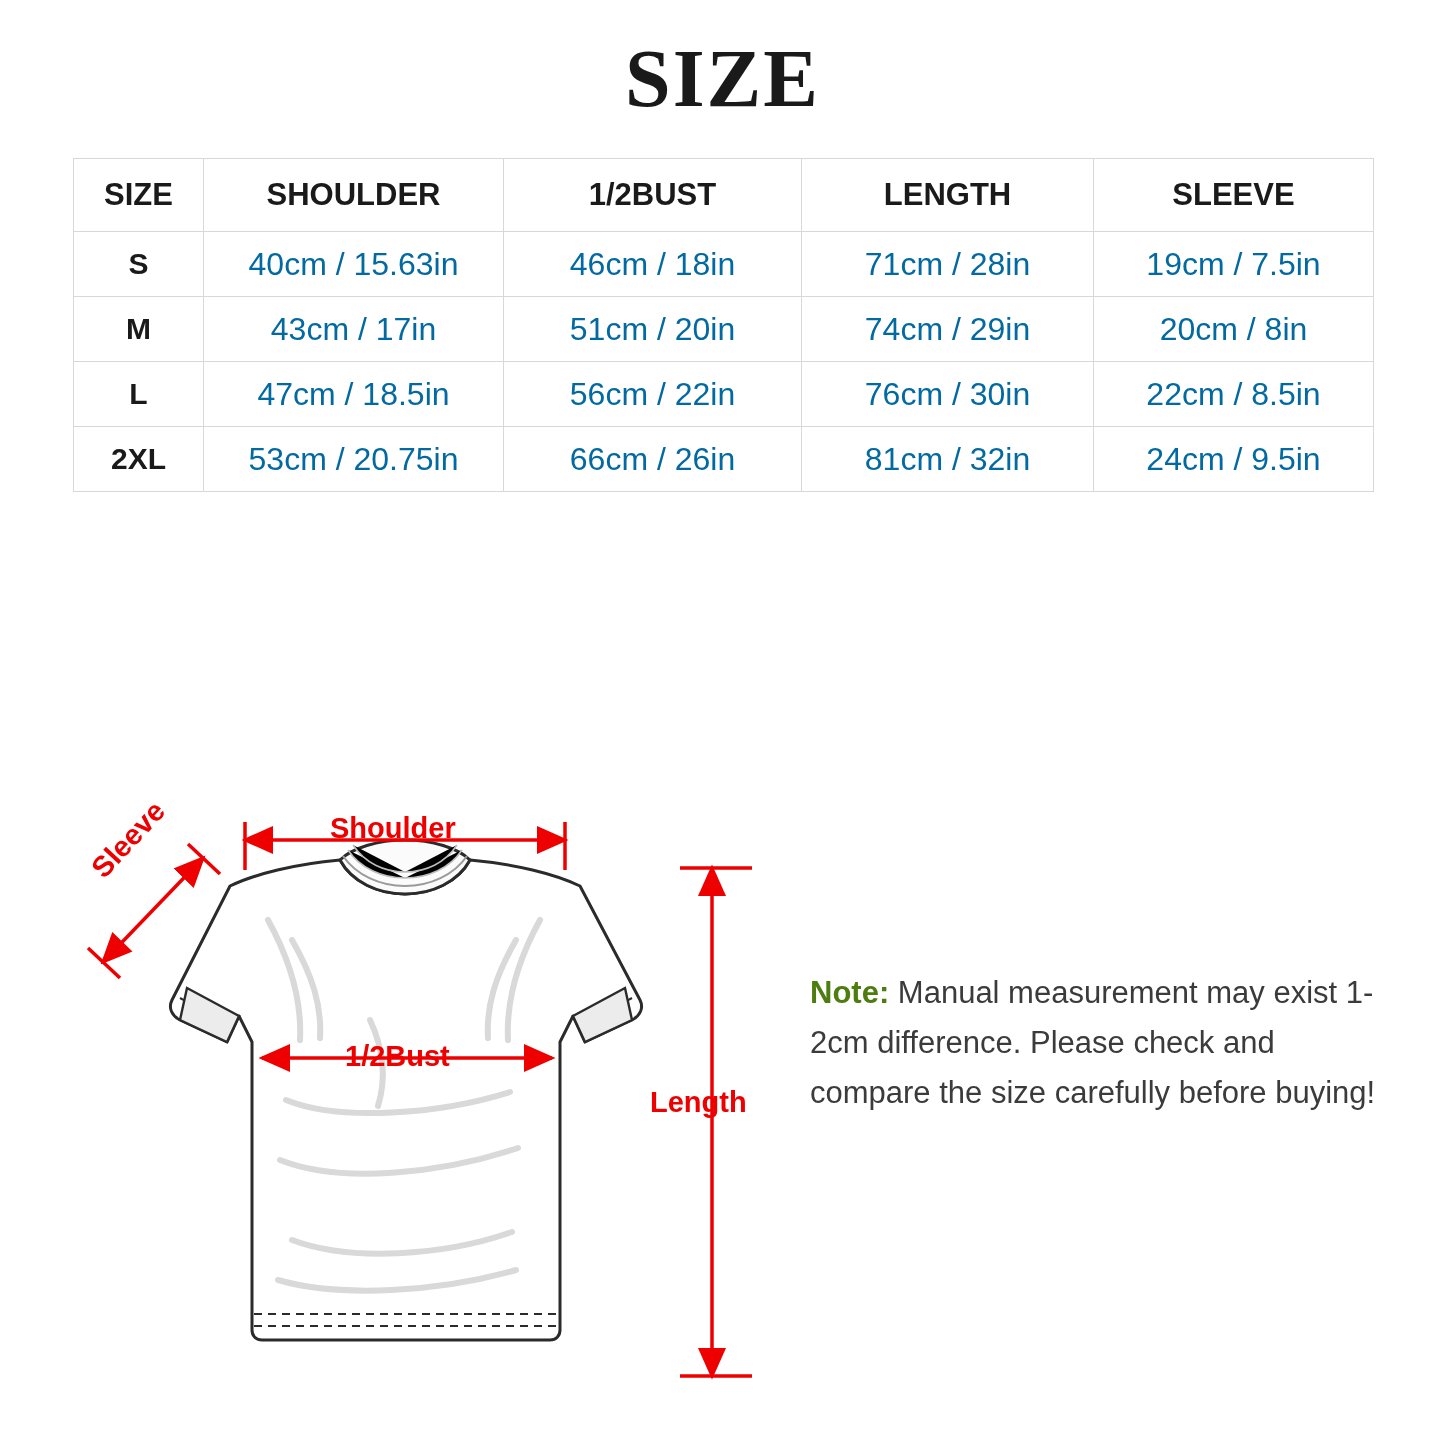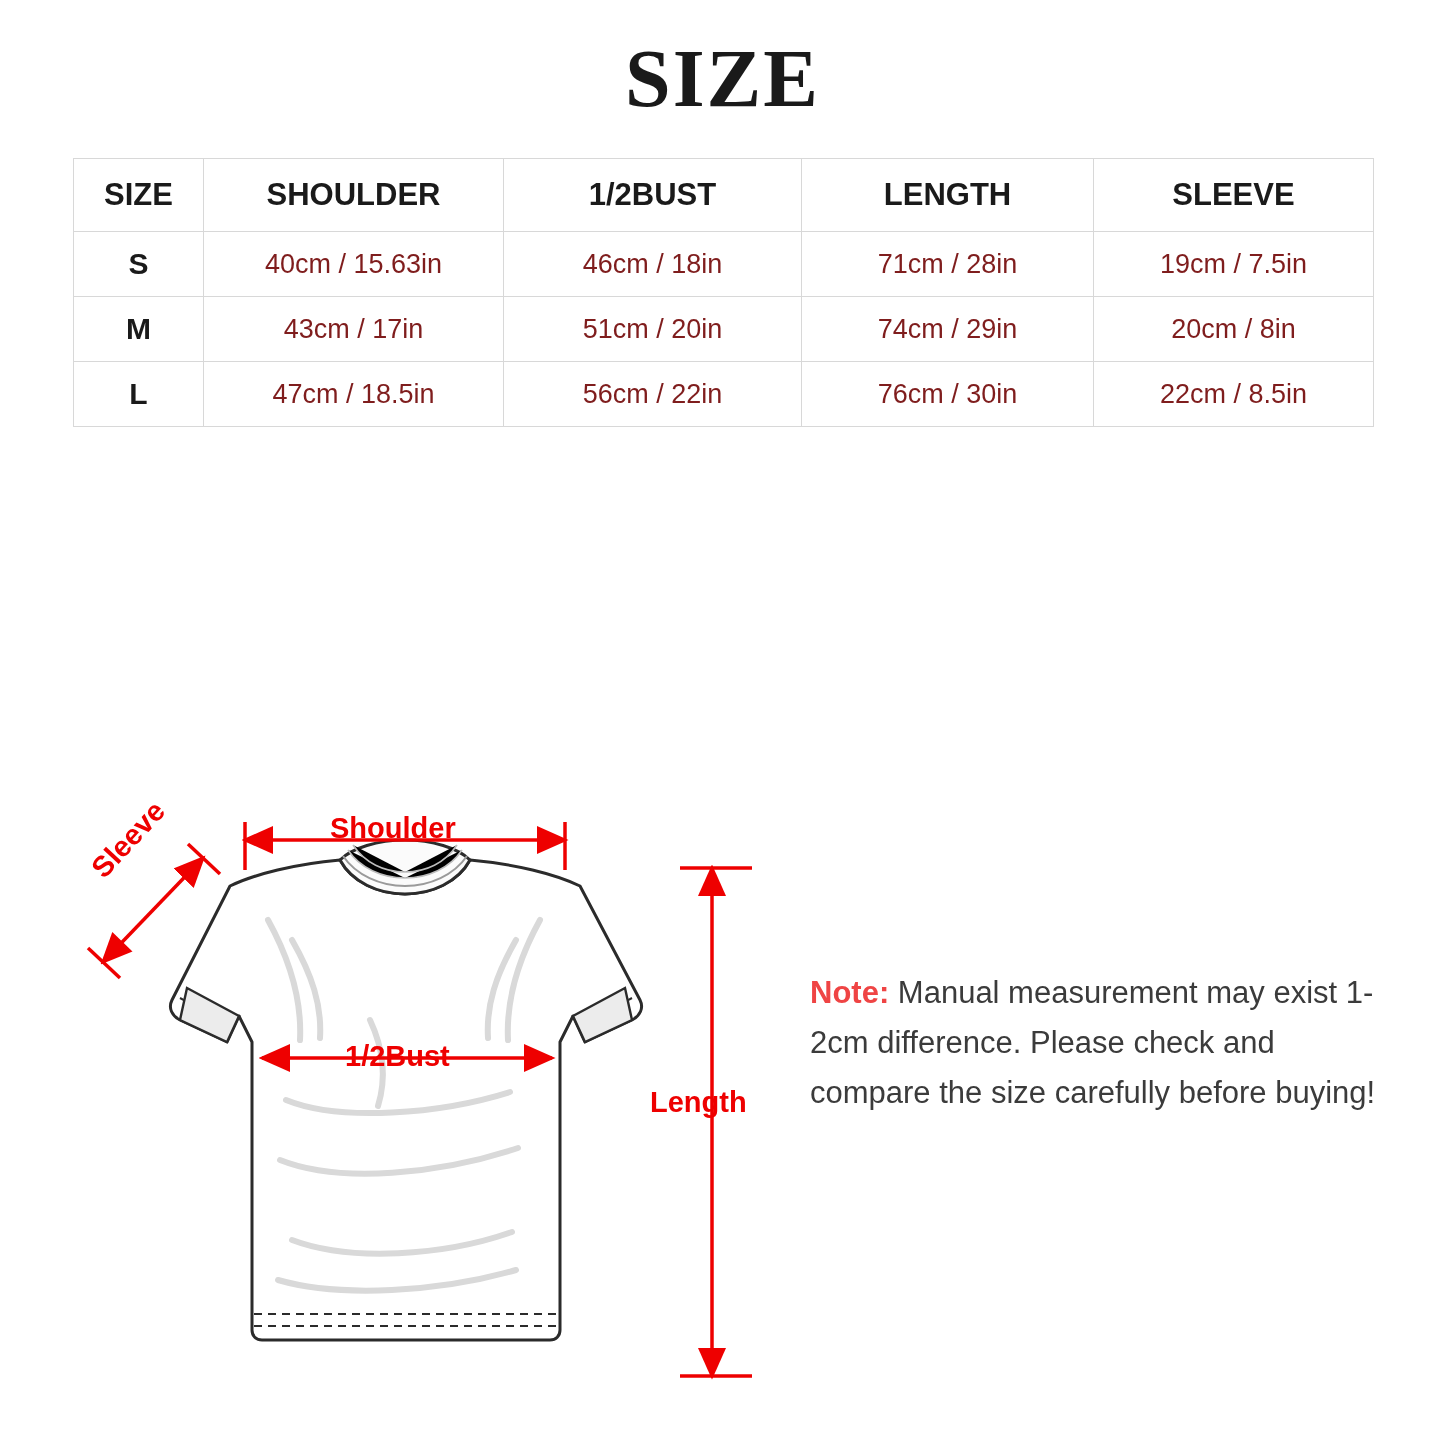--- a/index.html
+++ b/index.html
@@ -57,23 +57,23 @@
     font-weight: 700;
     color: #1a1a1a;
     height: 72px;
   }
   .size-table tbody td.size-cell {
     font-size: 30px;
     font-weight: 700;
     color: #1a1a1a;
   }
   .size-table tbody td.val-cell {
-    font-size: 27px;
+    font-size: 32px;
     font-weight: 400;
-    color: #7f1d1d;
+    color: #0369a1;
   }
   .col-size    { width: 130px; }
   .col-shoulder{ width: 300px; }
   .col-bust    { width: 298px; }
   .col-length  { width: 292px; }
   .col-sleeve  { width: 280px; }
 
   
   .diagram {
     position: absolute;
@@ -100,21 +100,21 @@
   
   .note {
     position: absolute;
     top: 968px;
     left: 810px;
     width: 580px;
     font-size: 31px;
     line-height: 1.62;
     color: #3b3b3b;
   }
-  .note b { color: #ef4444; font-weight: 700; }
+  .note b { color: #4d7c0f; font-weight: 700; }
 </style>
 </head>
 <body>
 
 <div id="page">
 
   <div class="title">SIZE</div>
 
   <table class="size-table">
     <colgroup>
@@ -147,20 +147,27 @@
         <td class="val-cell">51cm / 20in</td>
         <td class="val-cell">74cm / 29in</td>
         <td class="val-cell">20cm / 8in</td>
       </tr>
       <tr>
         <td class="size-cell">L</td>
         <td class="val-cell">47cm / 18.5in</td>
         <td class="val-cell">56cm / 22in</td>
         <td class="val-cell">76cm / 30in</td>
         <td class="val-cell">22cm / 8.5in</td>
+      </tr>
+      <tr>
+        <td class="size-cell">2XL</td>
+        <td class="val-cell">53cm / 20.75in</td>
+        <td class="val-cell">66cm / 26in</td>
+        <td class="val-cell">81cm / 32in</td>
+        <td class="val-cell">24cm / 9.5in</td>
       </tr>
     </tbody>
   </table>
 
   <div class="diagram">
     <svg width="760" height="640" viewBox="0 0 760 640">
       <defs>
         <marker id="arrHead" markerWidth="10" markerHeight="10" refX="8" refY="4" orient="auto">
           <path d="M0,0 L9,4 L0,8 z" fill="#ee0000"></path>
         </marker>

